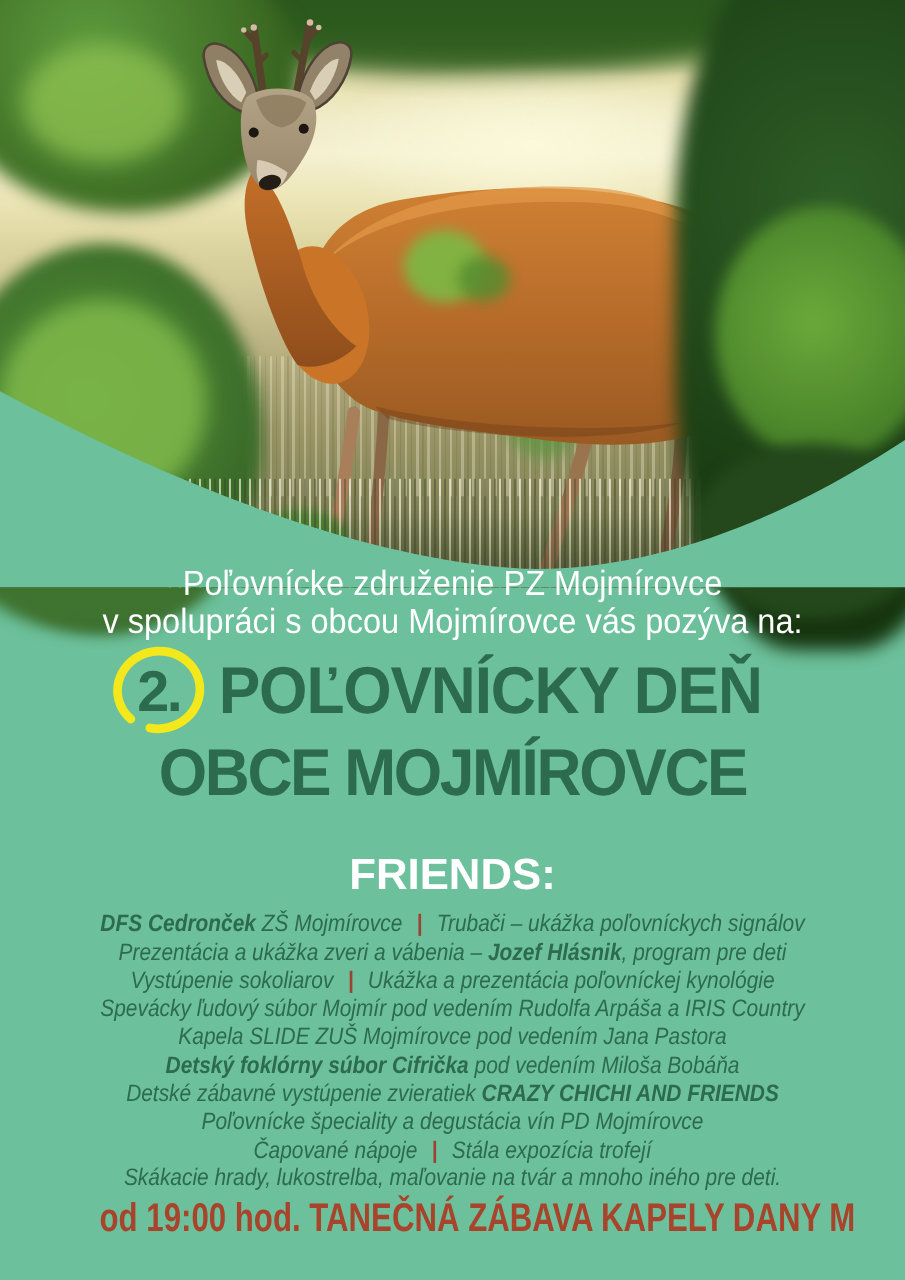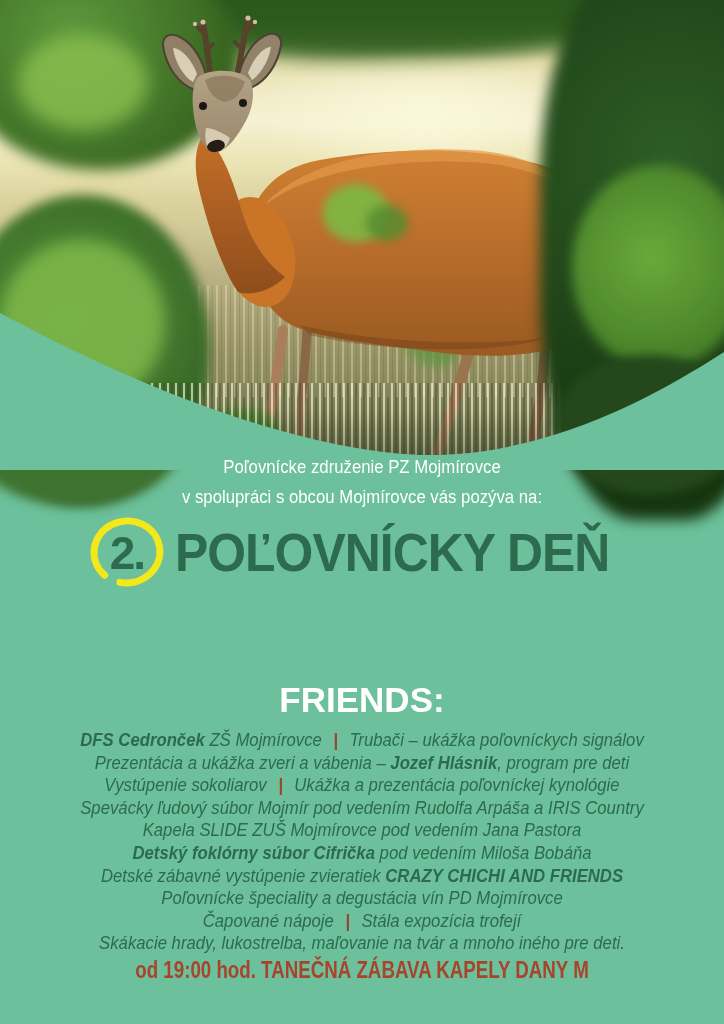--- a/index.html
+++ b/index.html
@@ -39,39 +39,39 @@
   .b-rightmass{left:540px;top:-40px;width:240px;height:560px;border-radius:40%;
     background:radial-gradient(circle at 55% 35%,#2e5d26,#16350f 80%);filter:blur(7px);}
   .b-righthi{left:572px;top:165px;width:175px;height:205px;background:radial-gradient(circle at 45% 45%,#6fae3c,#457f28 80%);filter:blur(6px);opacity:.95;}
   .b-rightlow{left:555px;top:355px;width:190px;height:140px;background:#24481c;filter:blur(5px);}
   .b-fgleaf{left:323px;top:184px;width:66px;height:58px;background:#7cb944;filter:blur(5px);opacity:.9;}
   .b-fgleaf2{left:366px;top:205px;width:42px;height:36px;background:#568c2f;filter:blur(5px);opacity:.85;}
   .deer{position:absolute;left:0;top:0;}
   .curve{position:absolute;left:0;top:300px;display:block;}
   
   .txt{position:absolute;left:0;right:0;text-align:center;white-space:nowrap;}
-  .intro{top:452px;color:var(--white);font-size:18px;line-height:30px;font-weight:400;}
+  .intro{top:452px;color:var(--white);font-size:28px;line-height:30px;font-weight:400;}
   .intro .tline{transform:scaleX(.93);transform-origin:50% 50%;}
   .titlerow{position:absolute;left:0;right:0;top:514px;display:flex;align-items:center;justify-content:center;gap:8px;}
   .badge{position:relative;width:80px;height:76px;flex:0 0 auto;}
   .badge svg{position:absolute;left:0;top:0;}
   .badge-num{position:absolute;left:0;top:4px;width:80px;text-align:center;
     font-size:46px;font-weight:700;color:var(--dark);line-height:70px;letter-spacing:-2px;}
   .title-text{font-size:53px;font-weight:700;color:var(--dark);letter-spacing:-1px;transform:scaleX(.94);transform-origin:0 50%;}
   .title2{top:588px;font-size:53px;font-weight:700;color:var(--dark);letter-spacing:-2px;}
   .title2 .tline{transform:scaleX(.94);transform-origin:50% 50%;}
   .date{top:645px;color:var(--yellow);font-weight:700;font-size:27px;}
   .date .tline{transform:scaleX(.83);transform-origin:50% 50%;}
   .proghead{top:680px;color:var(--white);font-weight:700;font-size:35px;letter-spacing:0;}
   .program{position:absolute;left:0;right:0;top:729px;font-style:italic;}
   .prog-line{white-space:nowrap;text-align:center;color:var(--dark);font-size:19px;line-height:22.6px;
     transform:scaleX(.88);transform-origin:50% 50%;}
   .prog-line .b{font-weight:700;}
   .prog-line .sep{color:var(--sep);font-weight:700;margin:0 13px;}
-  .evening{top:956px;color:var(--red);font-weight:700;font-size:24px;}
+  .evening{top:956px;color:var(--red);font-weight:700;font-size:32px;}
   .evening .tline{transform:scaleX(.78);transform-origin:50% 50%;}
   .entry{top:986px;color:var(--dark);font-weight:700;font-size:22px;letter-spacing:.5px;margin-top:40px;}
   .entry .tline{transform:scaleX(.84);transform-origin:50% 50%;}
 </style>
 </head>
 <body>
 
 <div class="poster">
 
   <div class="photo">
@@ -163,20 +163,23 @@
   <div class="titlerow">
     <div class="badge">
       <svg width="80" height="76" viewBox="0 0 80 76">
         <path d="M14.7,57.9 A33,31 0 1 1 28.7,67.1" fill="none" stroke="#F3E81C" stroke-width="7" stroke-linecap="round" transform="rotate(-8 40 38)"></path>
       </svg>
       <div class="badge-num">2.</div>
     </div>
     <div class="title-text">POĽOVNÍCKY DEŇ</div>
   </div>
 
+  <div class="txt title2">
+    <div class="tline">OBCE MOJMÍROVCE</div>
+  </div>
 
 
   <div class="txt proghead">FRIENDS:</div>
 
   <div class="program">
       <div class="prog-line"><span class="b">DFS Cedronček</span><span class=""> ZŠ Mojmírovce</span><span class="sep">|</span><span class="">Trubači – ukážka poľovníckych signálov</span></div>
       <div class="prog-line"><span class="">Prezentácia a ukážka zveri a vábenia – </span><span class="b">Jozef Hlásnik</span><span class="">, program pre deti</span></div>
       <div class="prog-line"><span class="">Vystúpenie sokoliarov</span><span class="sep">|</span><span class="">Ukážka a prezentácia poľovníckej kynológie</span></div>
       <div class="prog-line"><span class="">Spevácky ľudový súbor Mojmír pod vedením Rudolfa Arpáša a IRIS Country</span></div>
       <div class="prog-line"><span class="">Kapela SLIDE ZUŠ Mojmírovce pod vedením Jana Pastora</span></div>

